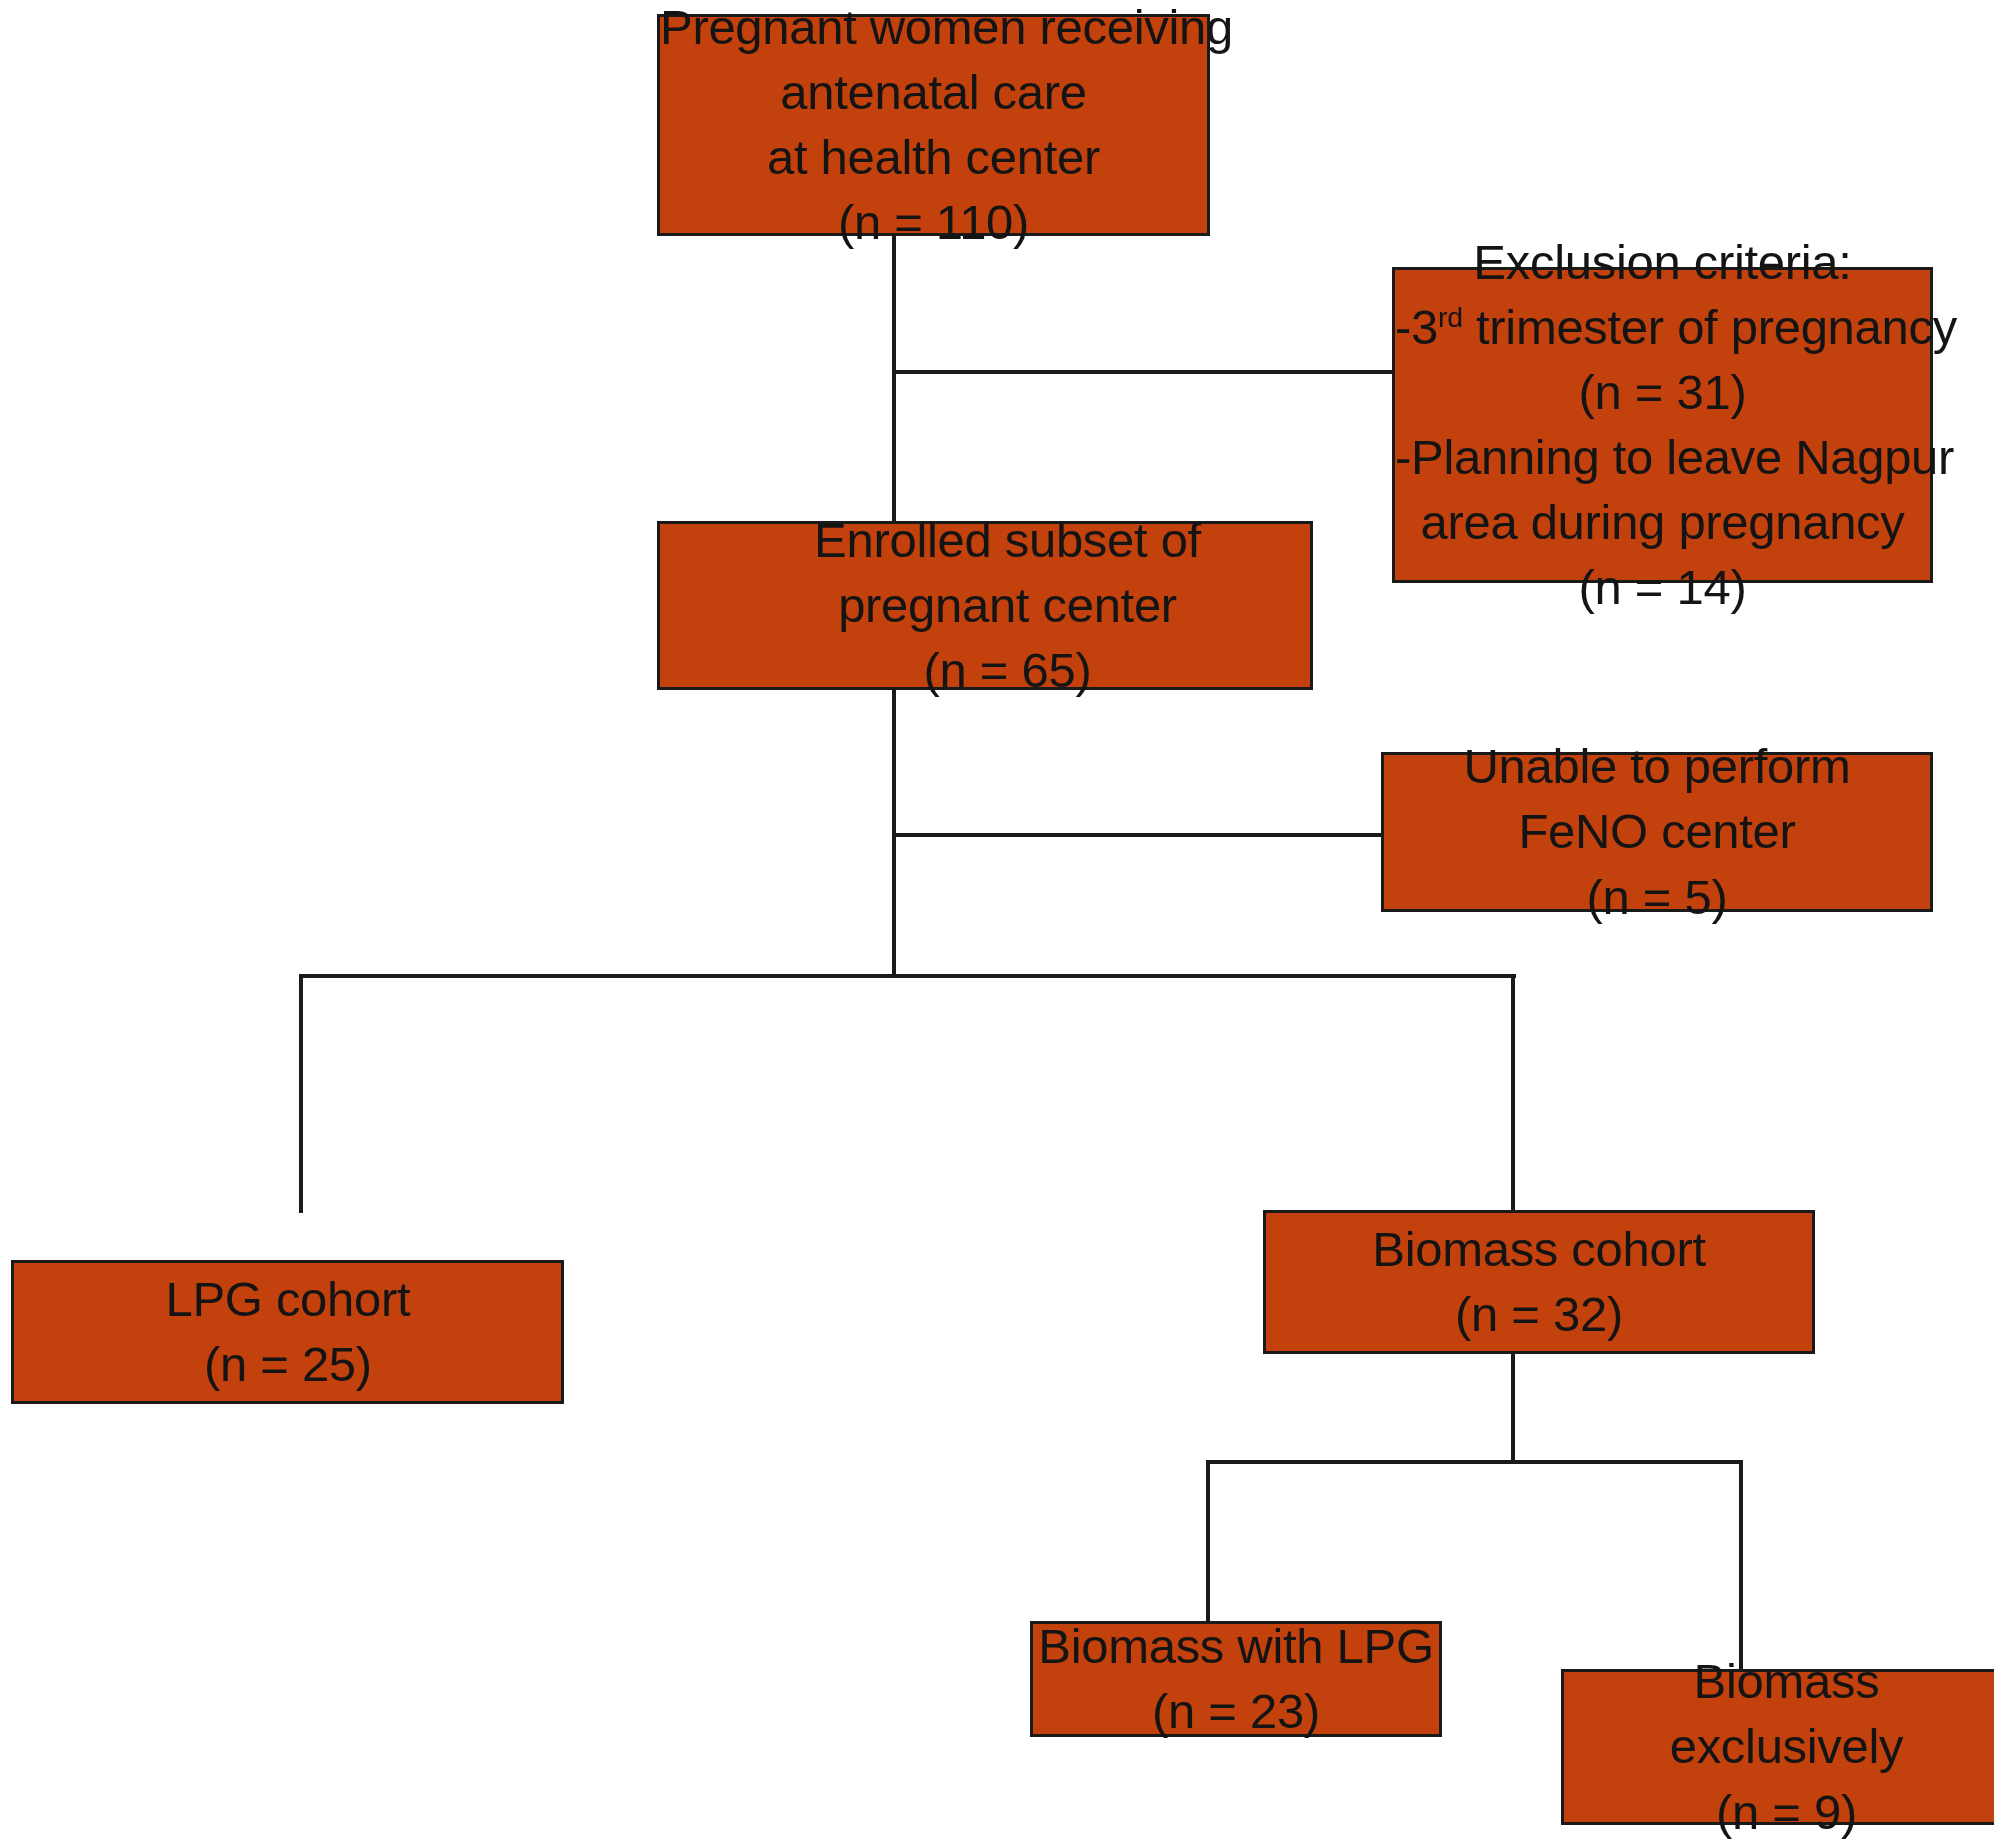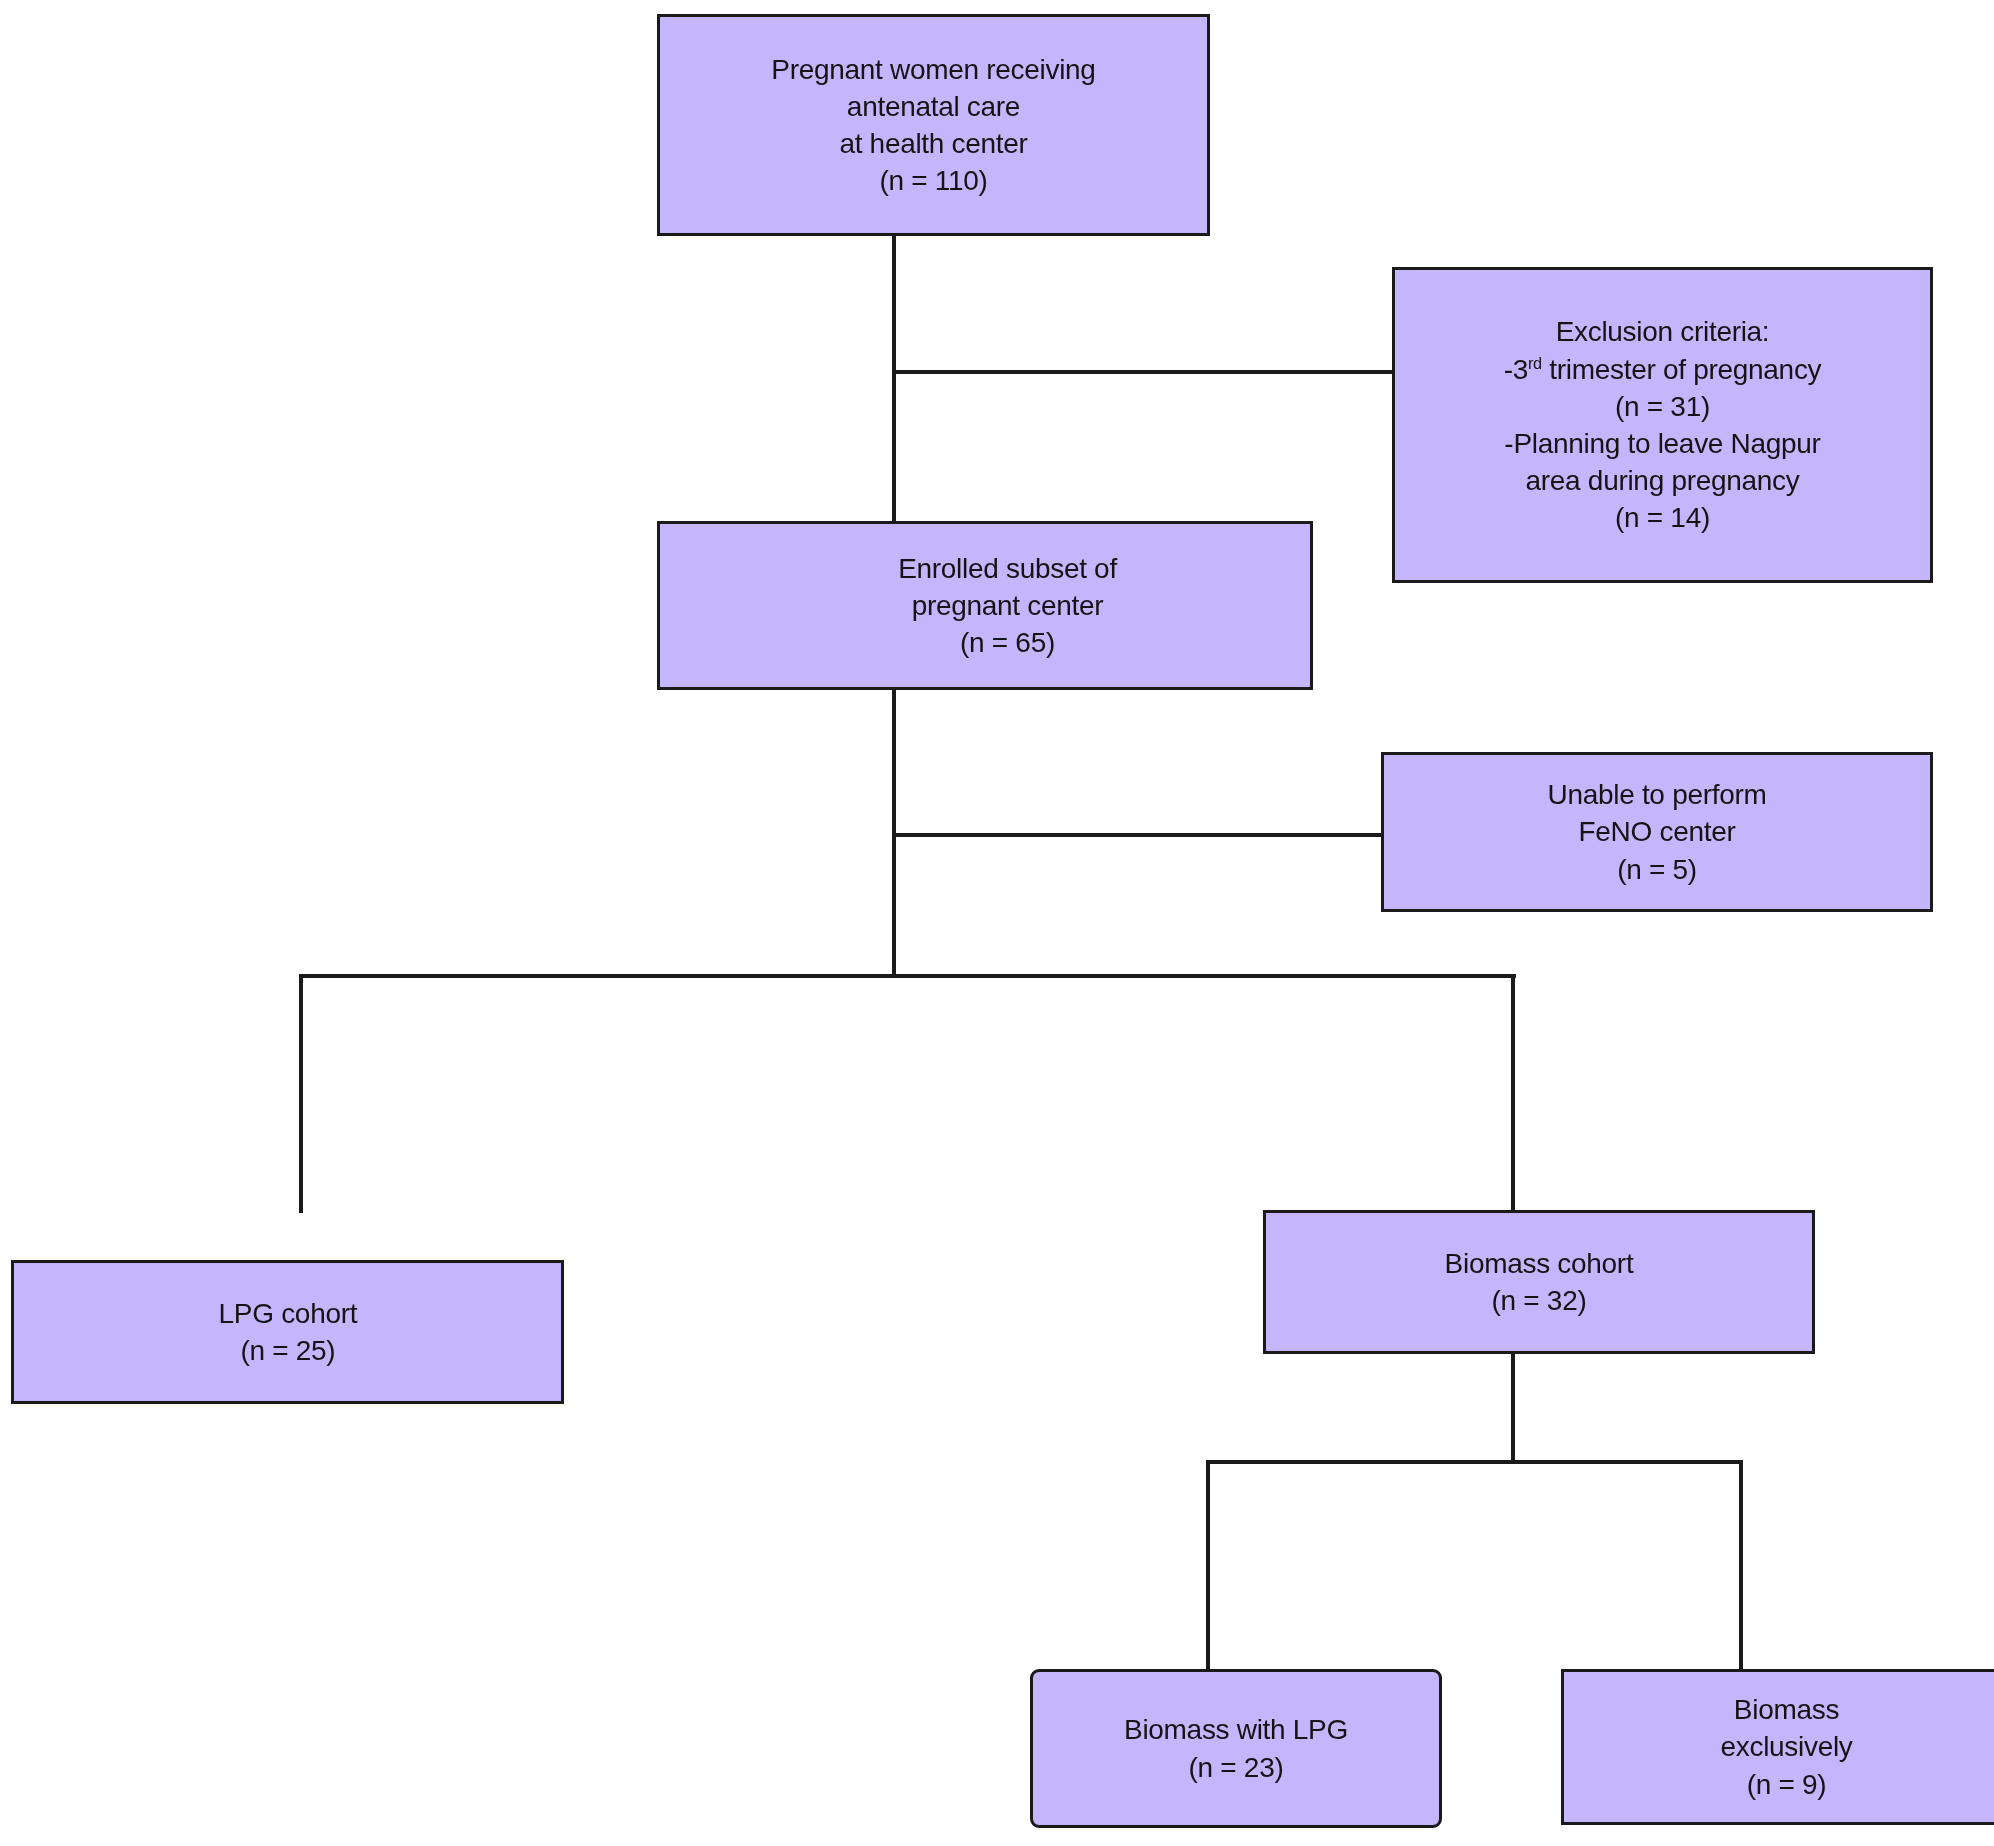--- a/index.html
+++ b/index.html
@@ -3,27 +3,27 @@
 <meta charset="utf-8">
 <style>
   html,body{margin:0;padding:0;background:#ffffff;}
   body{font-family:"Liberation Sans","DejaVu Sans",sans-serif;}
   #stage{position:relative;width:1995px;height:1847px;background:#ffffff;overflow:hidden;}
 
   .node{
     position:absolute;
     box-sizing:border-box;
     border:3.2px solid #1a1a1a;
-    background:#c4b5fd;
+    background:#c2410c;
     display:flex;
     align-items:center;
     justify-content:center;
     text-align:center;
     color:#141414;
-    font-size:28px;
+    font-size:49px;
     line-height:1.33;
     letter-spacing:-0.3px;
     z-index:3;
   }
   .node .txt{ width:100%; padding:0 9px; }
   .node .ln{ display:block; white-space:nowrap; }
   sup{ font-size:0.58em; vertical-align:super; line-height:0; }
 
   .vline{position:absolute;background:#1a1a1a;width:4.4px;z-index:1;}
   .hline{position:absolute;background:#1a1a1a;height:4.4px;z-index:1;}
@@ -93,21 +93,21 @@
     </span>
   </div>
 
   <div class="node" style="left:1263px;top:1210px;width:552px;height:144px;">
     <span class="txt">
       <span class="ln">Biomass cohort</span>
       <span class="ln">(n = 32)</span>
     </span>
   </div>
 
-  <div class="node" style="left:1030px;top:1669px;width:412px;height:159px;border-radius:9px;">
+  <div class="node" style="left:1030px;top:1621px;width:412px;height:116px;">
     <span class="txt">
       <span class="ln">Biomass with LPG</span>
       <span class="ln">(n = 23)</span>
     </span>
   </div>
 
   <div class="node" style="left:1561px;top:1669px;width:451px;height:156px;">
     <span class="txt">
       <span class="ln">Biomass</span>
       <span class="ln">exclusively</span>

